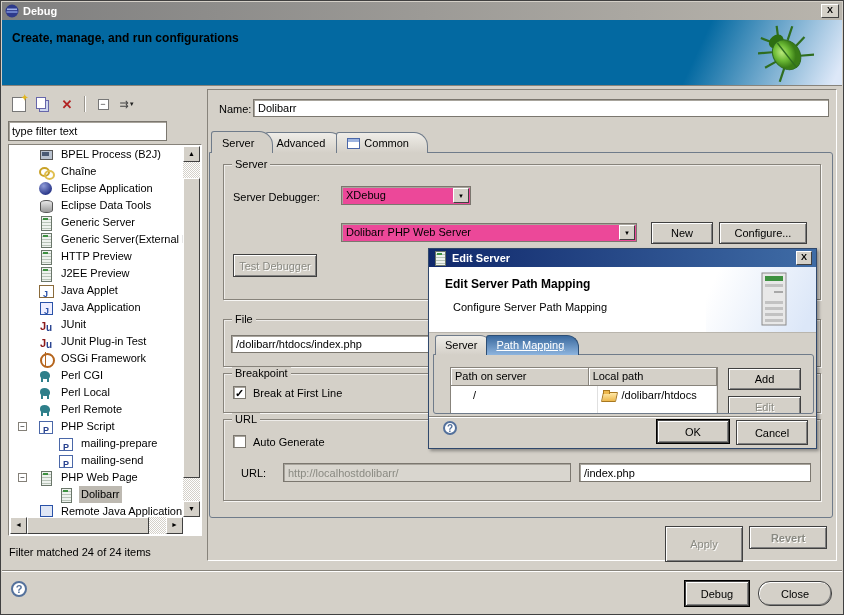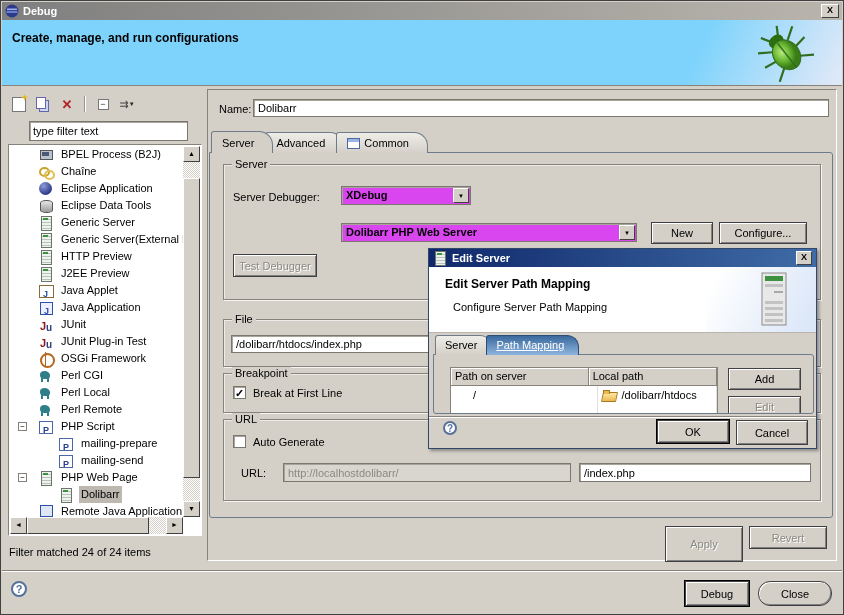--- a/index.html
+++ b/index.html
@@ -9,33 +9,33 @@
 
   
   .titlebar{position:absolute;left:1px;top:1px;right:1px;height:18px;
     background:linear-gradient(to right,#7f7f7f,#b9b5ad);display:flex;align-items:center;padding:0 3px;}
   .titlebar .ttext{color:#fff;font-weight:bold;margin-left:4px;}
   .tbtn{position:absolute;right:3px;top:2px;width:18px;height:14px;background:#d4d0c8;
     border:1px solid;border-color:#fff #404040 #404040 #fff;font-size:9px;font-weight:bold;
     line-height:11px;text-align:center;cursor:default;}
 
   
-  .banner{position:absolute;left:1px;top:19px;right:1px;height:66px;background:#7dd3fc;
+  .banner{position:absolute;left:1px;top:19px;right:1px;height:66px;background:#0369a1;
     border-bottom:1px solid #87837b;}
   .banner::after{content:'';position:absolute;right:0;top:0;width:170px;height:100%;
     background:linear-gradient(115deg,rgba(255,255,255,0) 20%,#dde8f8 95%);}
   .banner .btext{position:absolute;left:10px;top:11px;font-size:12px;font-weight:bold;}
   .bugwrap{position:absolute;right:28px;top:2px;width:56px;height:60px;z-index:2;}
 
   
   .ltoolbar{position:absolute;left:8px;top:92px;height:22px;display:flex;align-items:center;gap:4px;}
   .tbicon{width:20px;height:20px;display:flex;align-items:center;justify-content:center;position:relative;}
   .tsep{width:1px;height:16px;border-left:1px solid #9a968e;border-right:1px solid #fff;margin:0 3px;}
   .filterinput{position:absolute;left:7px;top:120px;width:159px;height:17px;border:1px solid #7b776f;
-    box-shadow:inset 1px 1px 0 #a8a49c;font-family:"Liberation Sans",sans-serif;font-size:11px;padding:9px 3px;background:#fff;margin-left:21px;}
+    box-shadow:inset 1px 1px 0 #a8a49c;font-family:"Liberation Sans",sans-serif;font-size:11px;padding:9px 3px;background:#fff;}
   .treebox{position:absolute;left:7px;top:143px;width:194px;height:392px;background:#fff;
     border:1px solid;border-color:#87837b #fff #fff #87837b;}
   .treerows{position:absolute;left:1px;top:1px;right:18px;bottom:18px;overflow:hidden;}
   .trow{position:relative;height:17px;line-height:17px;display:flex;align-items:center;white-space:nowrap;}
   .trow.d1{padding-left:28px;}
   .trow.d2{padding-left:48px;}
   .trow .expander{position:absolute;left:8px;top:4px;width:9px;height:9px;border:1px solid #848078;background:#fff;
     font-size:8px;line-height:7px;text-align:center;color:#000;}
   .tlabel{padding:0 2px;}
   .trow.sel .tlabel{background:#bdb9b1;}
@@ -52,21 +52,21 @@
   .sthumb{position:absolute;background:#d4d0c8;border:1px solid;border-color:#fff #404040 #404040 #fff;}
   .statusline{position:absolute;left:8px;top:545px;}
 
   
   .rightpanel{position:absolute;left:206px;top:88px;width:630px;height:472px;
     border:1px solid;border-color:#87837b #fff #fff #87837b;}
   .lbl{position:absolute;}
   .inp{position:absolute;border:1px solid #7b776f;box-shadow:inset 1px 1px 0 #a8a49c;background:#fff;
     font-family:"Liberation Sans",sans-serif;font-size:11px;padding:1px 4px;}
   .inp.dis{background:#d9d6cf;color:#8a8a82;}
-  .combo{position:absolute;background:#d946ef;border:1px solid #7b776f;box-shadow:inset 1px 1px 0 #a8a49c;font-weight:bold;}
+  .combo{position:absolute;background:#ec4899;border:1px solid #7b776f;box-shadow:inset 1px 1px 0 #a8a49c;}
   .combo .cval{position:absolute;left:4px;top:2px;right:18px;overflow:hidden;white-space:nowrap;}
   .combo .ddbtn{position:absolute;right:1px;top:1px;bottom:1px;width:16px;background:#d4d0c8;
     border:1px solid;border-color:#fff #404040 #404040 #fff;font-size:6px;text-align:center;line-height:14px;}
   .btn{position:absolute;background:#d4d0c8;border:1px solid #404040;
     box-shadow:inset 1px 1px 0 #fff,inset -1px -1px 0 #808080;text-align:center;
     font-family:"Liberation Sans",sans-serif;font-size:11px;display:flex;align-items:center;justify-content:center;cursor:default;}
   .btn.def{box-shadow:0 0 0 1px #000,inset 1px 1px 0 #fff,inset -1px -1px 0 #808080;}
   .btn.dis{color:#8a8a82;text-shadow:1px 1px 0 #fff;}
   .group{position:absolute;border:1px solid #87837b;box-shadow:1px 1px 0 rgba(255,255,255,.8),inset 1px 1px 0 rgba(255,255,255,.6);}
   .legend{position:absolute;top:-7px;left:8px;background:#d4d0c8;padding:0 3px;line-height:12px;}
@@ -384,21 +384,21 @@
   <div class="group" style="left:222px;top:418px;width:598px;height:82px;">
     <span class="legend">URL</span>
   </div>
   <span class="check" id="ag-check" style="left:232px;top:434px;"></span>
   <span class="lbl" style="left:252px;top:435px;">Auto Generate</span>
   <span class="lbl" style="left:240px;top:466px;">URL:</span>
   <input class="inp dis" style="left: 282px; top: 462px; width: 288px; height: 19px;" readonly="" value="http://localhostdolibarr/">
   <input class="inp" style="left: 578px; top: 462px; width: 232px; height: 19px;" value="/index.php">
 
   <span class="btn dis" style="left:664px;top:525px;width:78px;height:36px;">Apply</span>
-  <span class="btn dis" style="left:748px;top:525px;width:78px;height:23px;">Revert</span>
+  <span class="btn dis" style="left:748px;top:525px;width:78px;height:23px;font-weight:bold;">Revert</span>
 
   <div class="etch" style="left:1px;right:1px;top:569px;"></div>
   <span class="helpcirc" style="left:10px;top:580px;">?</span>
   <span class="btn def" style="left:684px;top:580px;width:64px;height:25px;">Debug</span>
   <span class="btn" style="left:757px;top:580px;width:74px;height:25px;border-radius:12px;">Close</span>
 
   <div class="dialog">
     <div class="dtitle">
       <span class="ti server-icon" style="margin:0;"></span>
       <span class="ttext">Edit Server</span>

